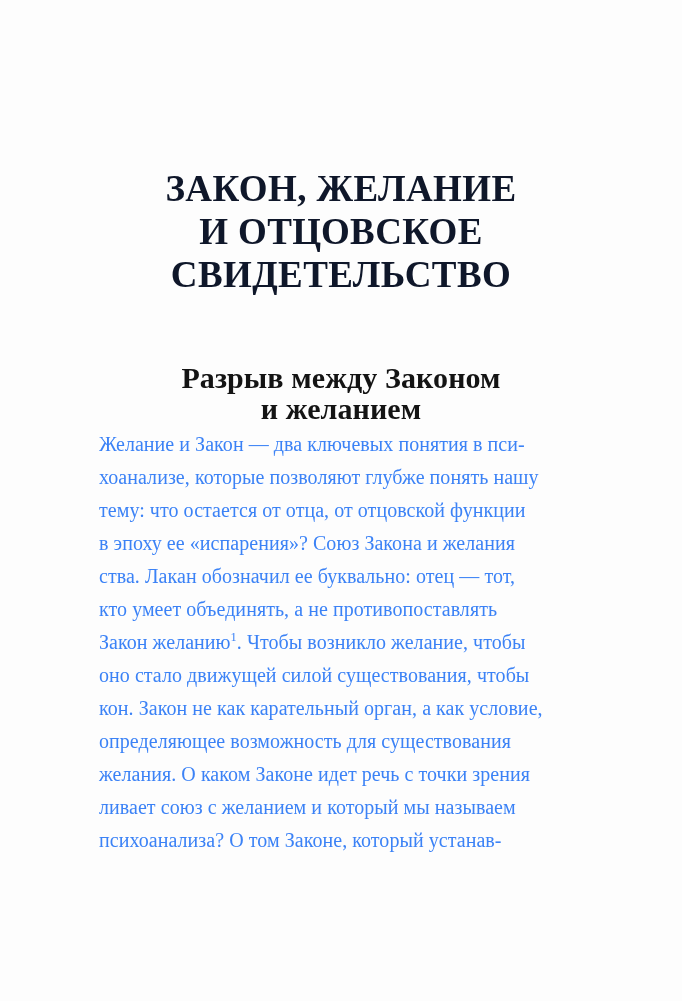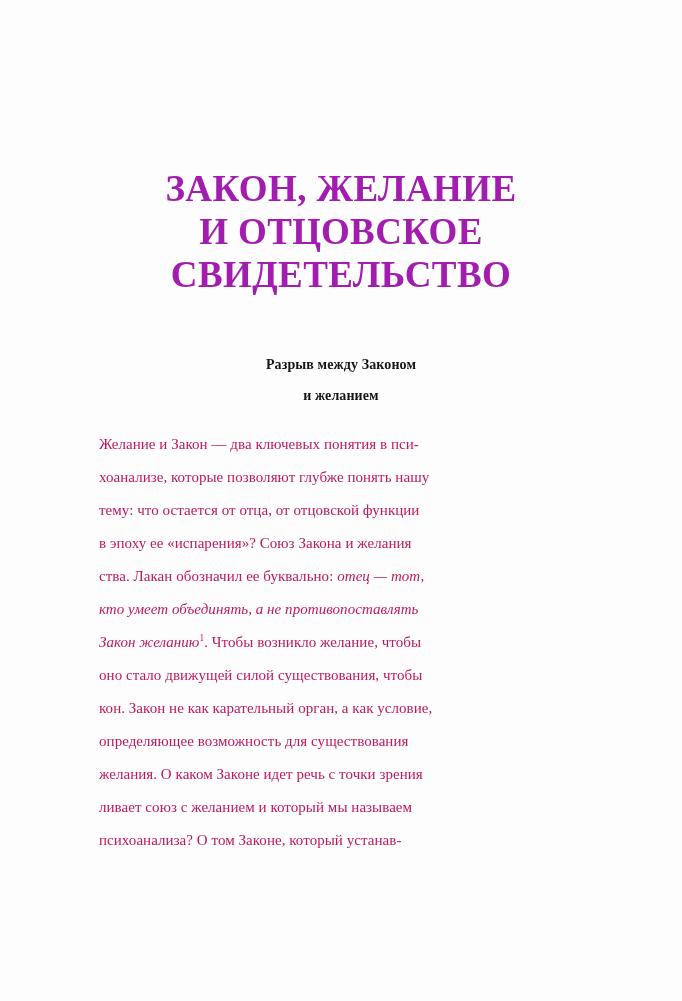--- a/index.html
+++ b/index.html
@@ -23,64 +23,63 @@
   .chapter-title {
     position: absolute;
     left: 0;
     top: 142px;
     width: 682px;
     text-align: center;
     font-weight: 700;
     font-size: 37px;
     line-height: 43px;
     letter-spacing: 0.4px;
-    color: #a21caf;
+    color: #0f172a;
   }
   .chapter-title .tline {
     display: block;
     white-space: nowrap;
   }
 
   
   .section-subtitle {
     position: absolute;
     left: 0;
     top: 337px;
     width: 682px;
     text-align: center;
     font-weight: 700;
-    font-size: 14px;
+    font-size: 30px;
     line-height: 31px;
     letter-spacing: 0.1px;
     color: #141414;
   }
   .section-subtitle .sline {
     display: block;
     white-space: nowrap;
   }
 
   
   .body-block {
     position: absolute;
     left: 99px;
     top: 428px;
     width: 485px;
   }
 
   .body-line {
     display: block;
-    font-size: 15px;
+    font-size: 20px;
     line-height: 33px;
     white-space: nowrap;
     letter-spacing: 0.05px;
-    color: #be185d;
+    color: #3b82f6;
   }
 
   .it {
-    font-style: italic;
   }
 
   sup.fn {
     font-size: 0.62em;
     vertical-align: super;
     line-height: 0;
     font-style: normal;
   }
 </style>
 </head>

